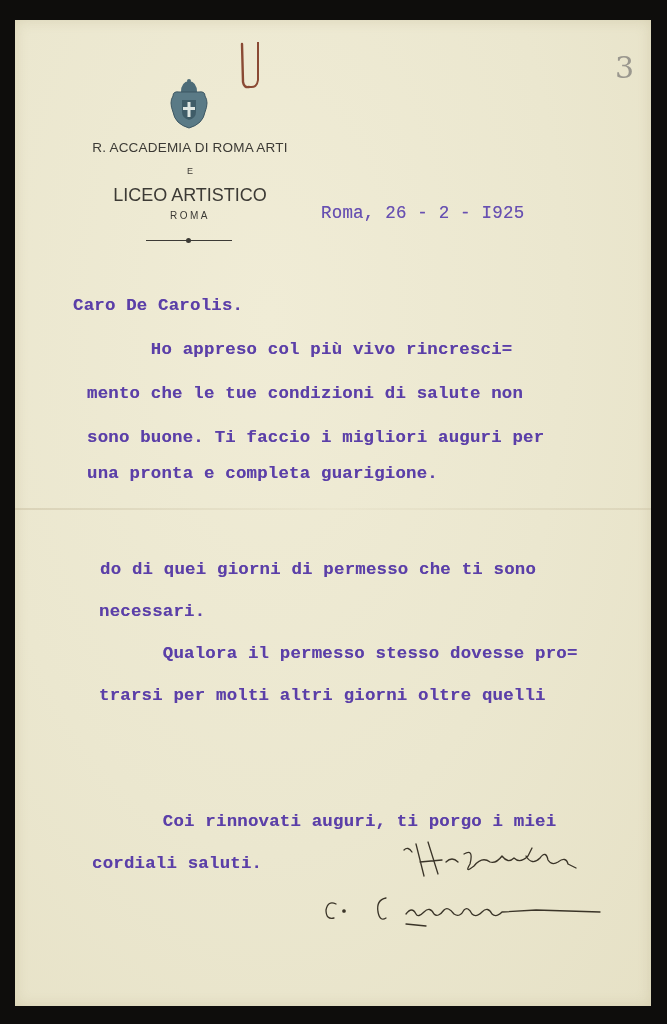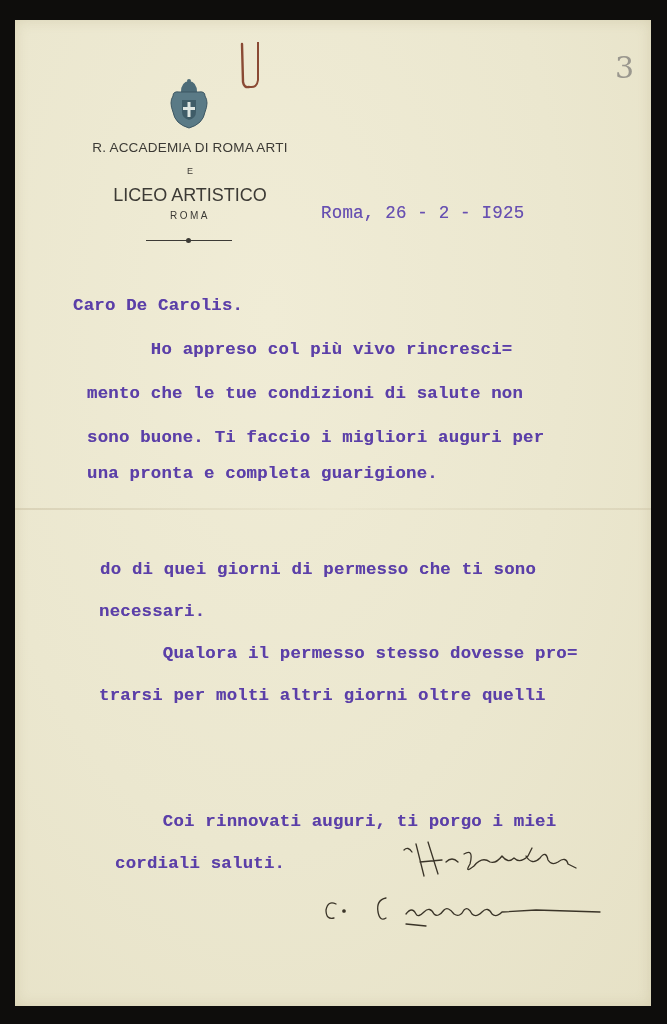--- a/index.html
+++ b/index.html
@@ -68,21 +68,21 @@
 
   <div class="type" style="left:58px; top:276px;">Caro De Carolis.</div>
   <div class="type" style="left:72px; top:364px;">mento che le tue condizioni di salute non</div>
   <div class="type" style="left:72px; top:408px;">sono buone. Ti faccio i migliori auguri per</div>
   <div class="type" style="left:72px; top:444px;">una pronta e completa guarigione.</div>
   <div class="type" style="left:68px; top:540px;margin-left:17px;">do di quei giorni di permesso che ti sono</div>
   <div class="type" style="left:84px; top:582px;">necessari.</div>
   <div class="type" style="left:84px; top:624px;">      Qualora il permesso stesso dovesse pro=</div>
   <div class="type" style="left:84px; top:666px;">trarsi per molti altri giorni oltre quelli</div>
   <div class="type" style="left:84px; top:792px;">      Coi rinnovati auguri, ti porgo i miei</div>
-  <div class="type" style="left:100px; top:834px;text-align:right;">cordiali saluti.</div>
+  <div class="type" style="left:77px; top:834px;text-align:right;">cordiali saluti.</div>
 
 </div>
 
 <svg class="sig" viewBox="0 0 360 100">
   <g fill="none" stroke="#3a3428" stroke-width="1.3" stroke-linecap="round" stroke-linejoin="round">
     <path d="M108 16 Q112 12 116 18"></path>
     <path d="M120 10 L128 42 M132 8 L142 40 M124 28 L146 26"></path>
     <path d="M150 28 Q156 22 162 28 M168 20 Q178 14 174 30 Q168 40 178 32 Q186 22 194 28 Q200 30 206 22 Q212 30 218 24 Q224 30 232 22 L236 14 M230 22 Q236 32 244 24 Q250 16 252 26 Q256 32 262 28 Q270 22 272 30 L280 34"></path>
     <path d="M40 70 Q32 66 30 76 Q30 86 38 84"></path>
     <circle cx="48" cy="77" r="1.2" fill="#3a3428"></circle>

